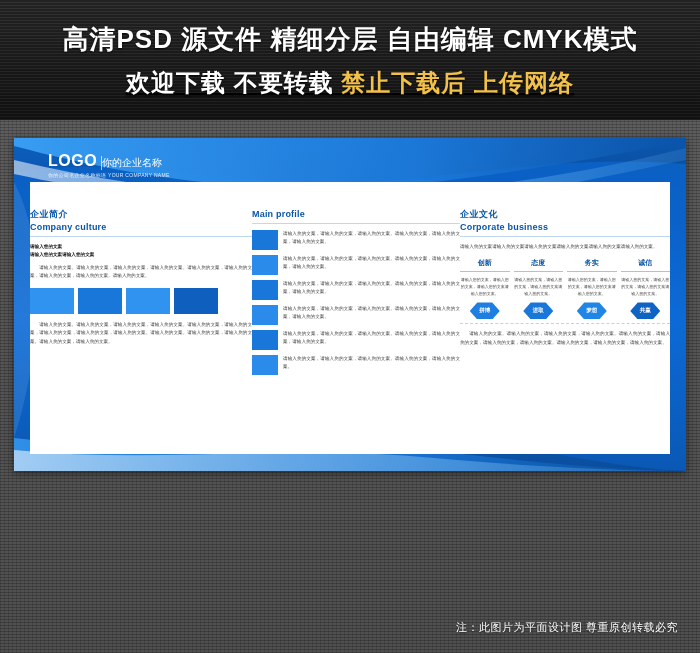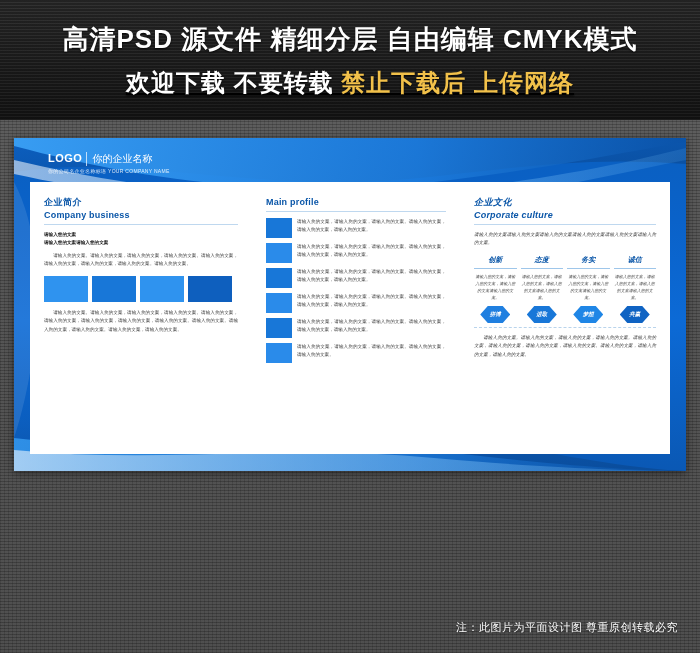--- a/index.html
+++ b/index.html
@@ -96,53 +96,53 @@
     left: 34px; top: 14px;
     color: #ffffff;
     z-index: 6;
   }
   .logo-row {
     display: flex;
     align-items: baseline;
     gap: 4px;
   }
   .logo-mark {
-    font-size: 11px;
+    font-size: 16px;
     font-weight: bold;
     letter-spacing: 0.5px;
   }
   .logo-name {
     font-size: 10px;
     border-left: 1px solid rgba(255,255,255,0.7);
-    padding-left: 5px;
   }
   .logo-sub {
     font-size: 5px;
     color: rgba(255,255,255,0.85);
     letter-spacing: 0.3px;
     margin-top: 2px;
   }
 
   
   .cols {
     position: absolute;
     left: 16px; top: 44px;
     width: 640px; height: 272px;
     display: flex;
     z-index: 5;
     box-sizing: border-box;
     padding: 14px 0 0 0;
   }
   .col {
     box-sizing: border-box;
-    padding: 0 14px;
+    padding: 0 0;
+    margin-top: 12px;
   }
   .col-1 { width: 222px; }
   .col-2 { width: 208px; }
-  .col-3 { width: 210px; font-style: italic; }
+  .col-3 { width: 210px; }
 
   .sec-title-cn {
     font-size: 9px;
     font-weight: bold;
     color: #0a56a8;
     letter-spacing: 0.5px;
   }
   .sec-title-en {
     font-size: 9px;
     font-weight: bold;
@@ -321,21 +321,21 @@
     <div class="logo-sub">
       <span>你的公司名企业名称标语</span>
       <span>YOUR COMPANY NAME</span>
     </div>
   </div>
 
   <div class="cols">
 
     <div class="col col-1">
       <div class="sec-title-cn">企业简介</div>
-      <div class="sec-title-en">Company business</div>
+      <div class="sec-title-en">Company culture</div>
       <div class="sec-rule"></div>
       <div class="body-text bold">请输入您的文案</div>
       <div class="body-text bold">请输入您的文案请输入您的文案</div>
       <div class="body-text indent" style="margin-top:4px">请输入您的文案。请输入您的文案，请输入您的文案，请输入您的文案。请输入您的文案，请输入您的文案，请输入您的文案，请输入您的文案。请输入您的文案。</div>
       <div class="sq-row">
         <div class="sq d1"></div>
         <div class="sq d2"></div>
         <div class="sq d3"></div>
         <div class="sq d4"></div>
       </div>
@@ -368,21 +368,21 @@
         </div>
         <div class="mb-item">
           <div class="mb-chip alt"></div>
           <div class="mb-text">请输入您的文案，请输入您的文案，请输入您的文案。请输入您的文案，请输入您的文案。</div>
         </div>
       </div>
     </div>
 
     <div class="col col-3">
       <div class="sec-title-cn">企业文化</div>
-      <div class="sec-title-en">Corporate culture</div>
+      <div class="sec-title-en">Corporate business</div>
       <div class="sec-rule"></div>
       <div class="body-text">请输入您的文案请输入您的文案请输入您的文案请输入您的文案请输入您的文案请输入您的文案。</div>
 
       <div class="val-heads">
         <div class="val-head">创新</div>
         <div class="val-head">态度</div>
         <div class="val-head">务实</div>
         <div class="val-head">诚信</div>
       </div>
       <div class="val-cols">

